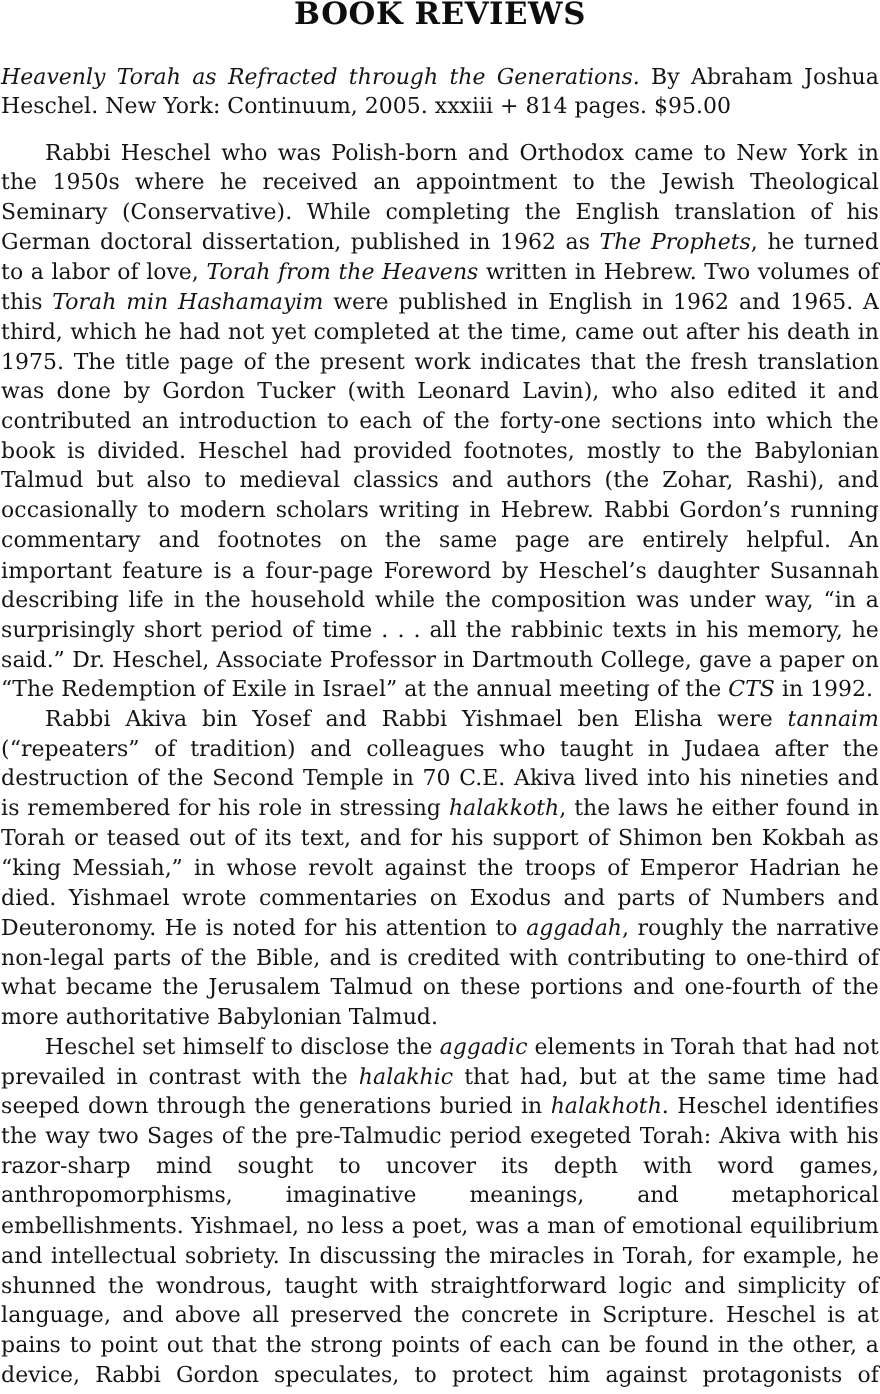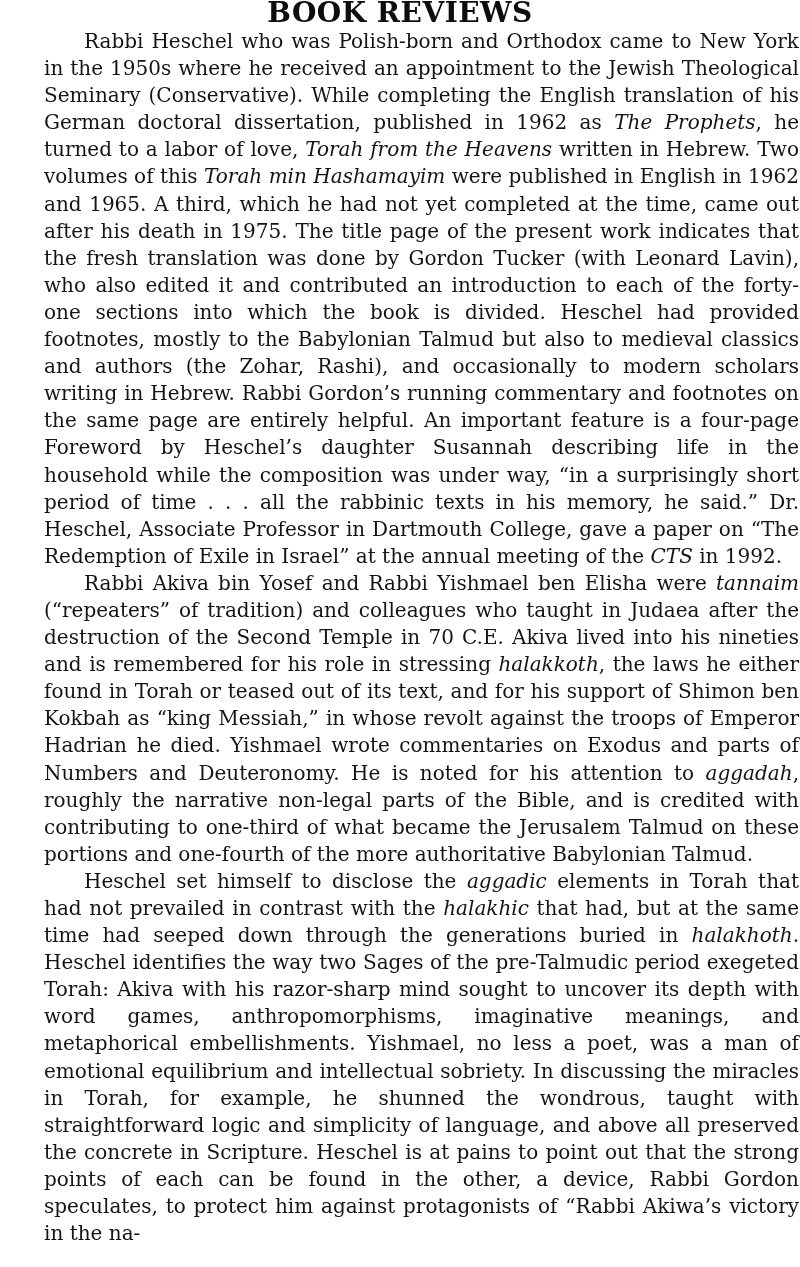--- a/index.html
+++ b/index.html
@@ -35,27 +35,27 @@
     line-height: 27.1px;
     text-align: justify;
     text-indent: 0;
   }
   .body-text p {
     margin: 0;
     font-size: 20px;
     line-height: 27.1px;
     text-align: justify;
     text-indent: 40px;
-    padding-left: 43px;
   }
   em { font-style: italic; }
 </style>
 </head>
 <body>
 
 <main class="page">
   <h1 class="page-title">BOOK REVIEWS</h1>
+  <p class="citation"><em>Heavenly Torah as Refracted through the Generations.</em><span> By Abraham Joshua Heschel. New York: Continuum, 2005. xxxiii + 814 pages. $95.00</span></p>
   <div class="body-text">
     <p><span>Rabbi Heschel who was Polish-born and Orthodox came to New York in the 1950s where he received an appointment to the Jewish Theological Seminary (Conservative). While completing the English translation of his German doctoral dissertation, published in 1962 as </span><em>The Prophets</em><span>, he turned to a labor of love, </span><em>Torah from the Heavens</em><span> written in Hebrew. Two volumes of this </span><em>Torah min Hashamayim</em><span> were published in English in 1962 and 1965. A third, which he had not yet completed at the time, came out after his death in 1975. The title page of the present work indicates that the fresh translation was done by Gordon Tucker (with Leonard Lavin), who also edited it and contributed an introduction to each of the forty-one sections into which the book is divided. Heschel had provided footnotes, mostly to the Babylonian Talmud but also to medieval classics and authors (the Zohar, Rashi), and occasionally to modern scholars writing in Hebrew. Rabbi Gordon’s running commentary and footnotes on the same page are entirely helpful. An important feature is a four-page Foreword by Heschel’s daughter Susannah describing life in the household while the composition was under way, “in a surprisingly short period of time . . . all the rabbinic texts in his memory, he said.” Dr. Heschel, Associate Professor in Dartmouth College, gave a paper on “The Redemption of Exile in Israel” at the annual meeting of the </span><em>CTS</em><span> in 1992.</span></p>
     <p><span>Rabbi Akiva bin Yosef and Rabbi Yishmael ben Elisha were </span><em>tannaim</em><span> (“repeaters” of tradition) and colleagues who taught in Judaea after the destruction of the Second Temple in 70 C.E. Akiva lived into his nineties and is remembered for his role in stressing </span><em>halakkoth</em><span>, the laws he either found in Torah or teased out of its text, and for his support of Shimon ben Kokbah as “king Messiah,” in whose revolt against the troops of Emperor Hadrian he died. Yishmael wrote commentaries on Exodus and parts of Numbers and Deuteronomy. He is noted for his attention to </span><em>aggadah</em><span>, roughly the narrative non-legal parts of the Bible, and is credited with contributing to one-third of what became the Jerusalem Talmud on these portions and one-fourth of the more authoritative Babylonian Talmud.</span></p>
     <p><span>Heschel set himself to disclose the </span><em>aggadic</em><span> elements in Torah that had not prevailed in contrast with the </span><em>halakhic</em><span> that had, but at the same time had seeped down through the generations buried in </span><em>halakhoth</em><span>. Heschel identifies the way two Sages of the pre-Talmudic period exegeted Torah: Akiva with his razor-sharp mind sought to uncover its depth with word games, anthropomorphisms, imaginative meanings, and metaphorical embellishments. Yishmael, no less a poet, was a man of emotional equilibrium and intellectual sobriety. In discussing the miracles in Torah, for example, he shunned the wondrous, taught with straightforward logic and simplicity of language, and above all preserved the concrete in Scripture. Heschel is at pains to point out that the strong points of each can be found in the other, a device, Rabbi Gordon speculates, to protect him against protagonists of “Rabbi Akiwa’s victory in the na-</span></p>
   </div>
 </main>
 
 </body></html>

